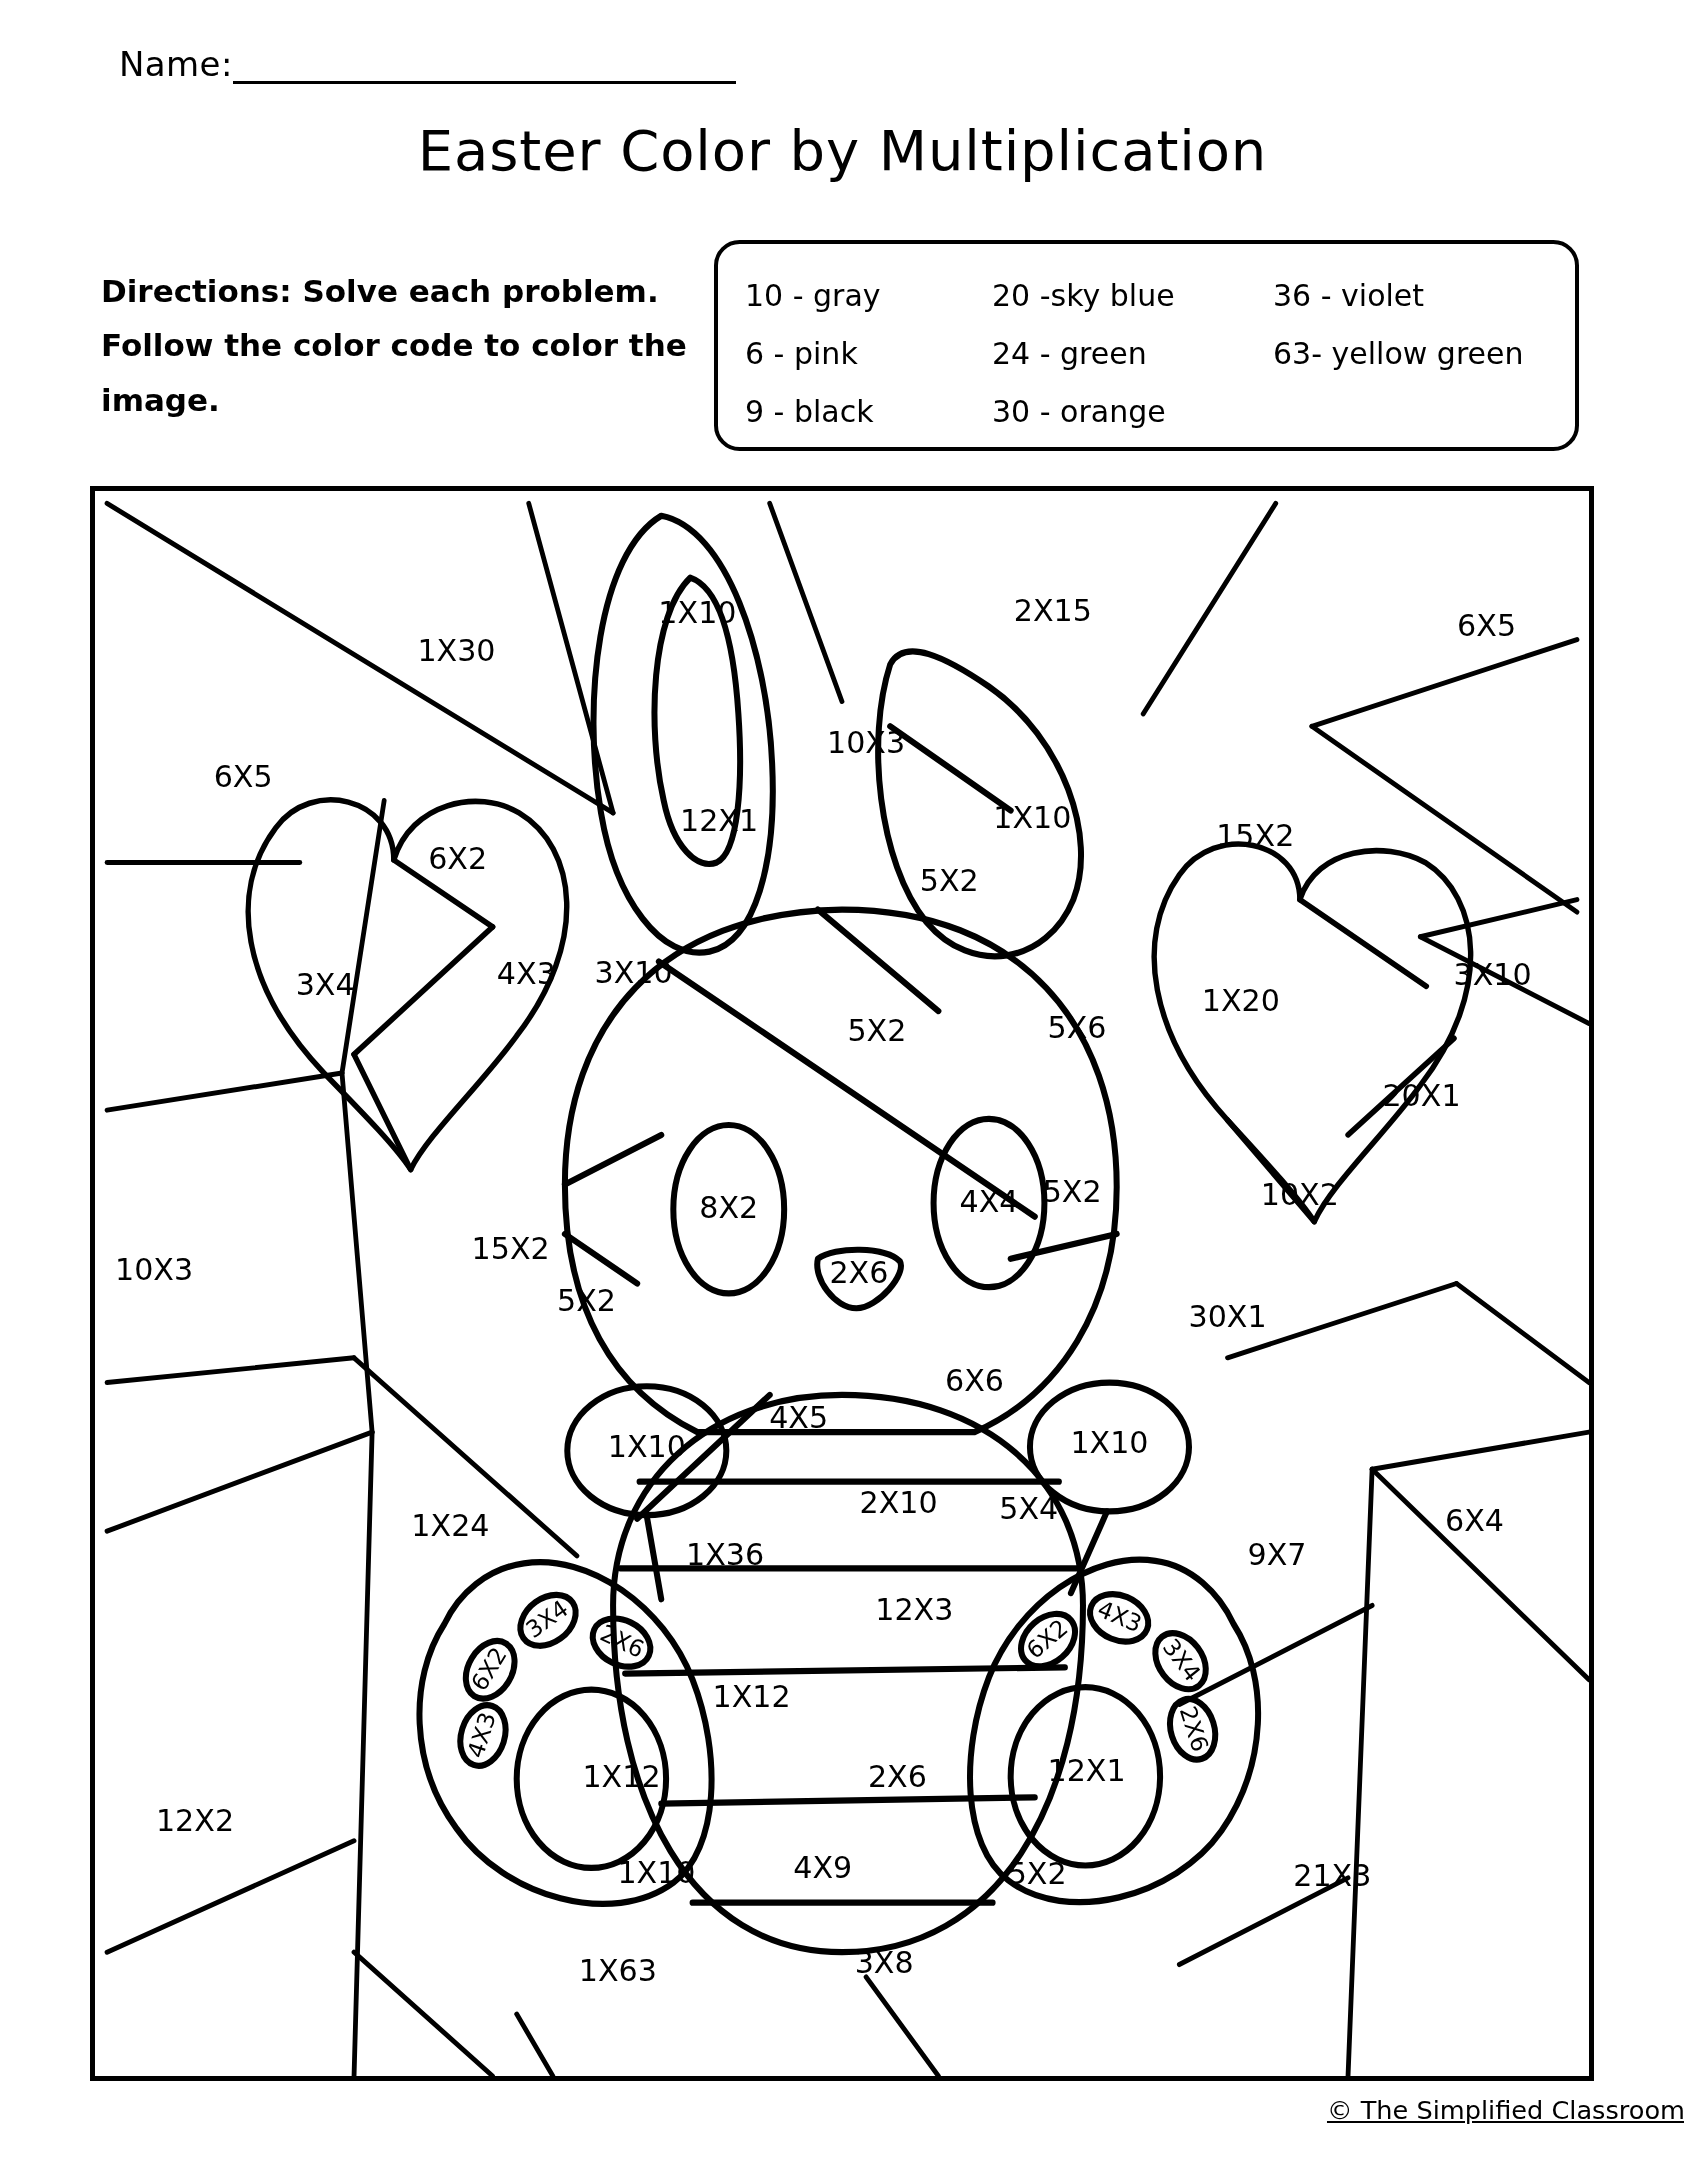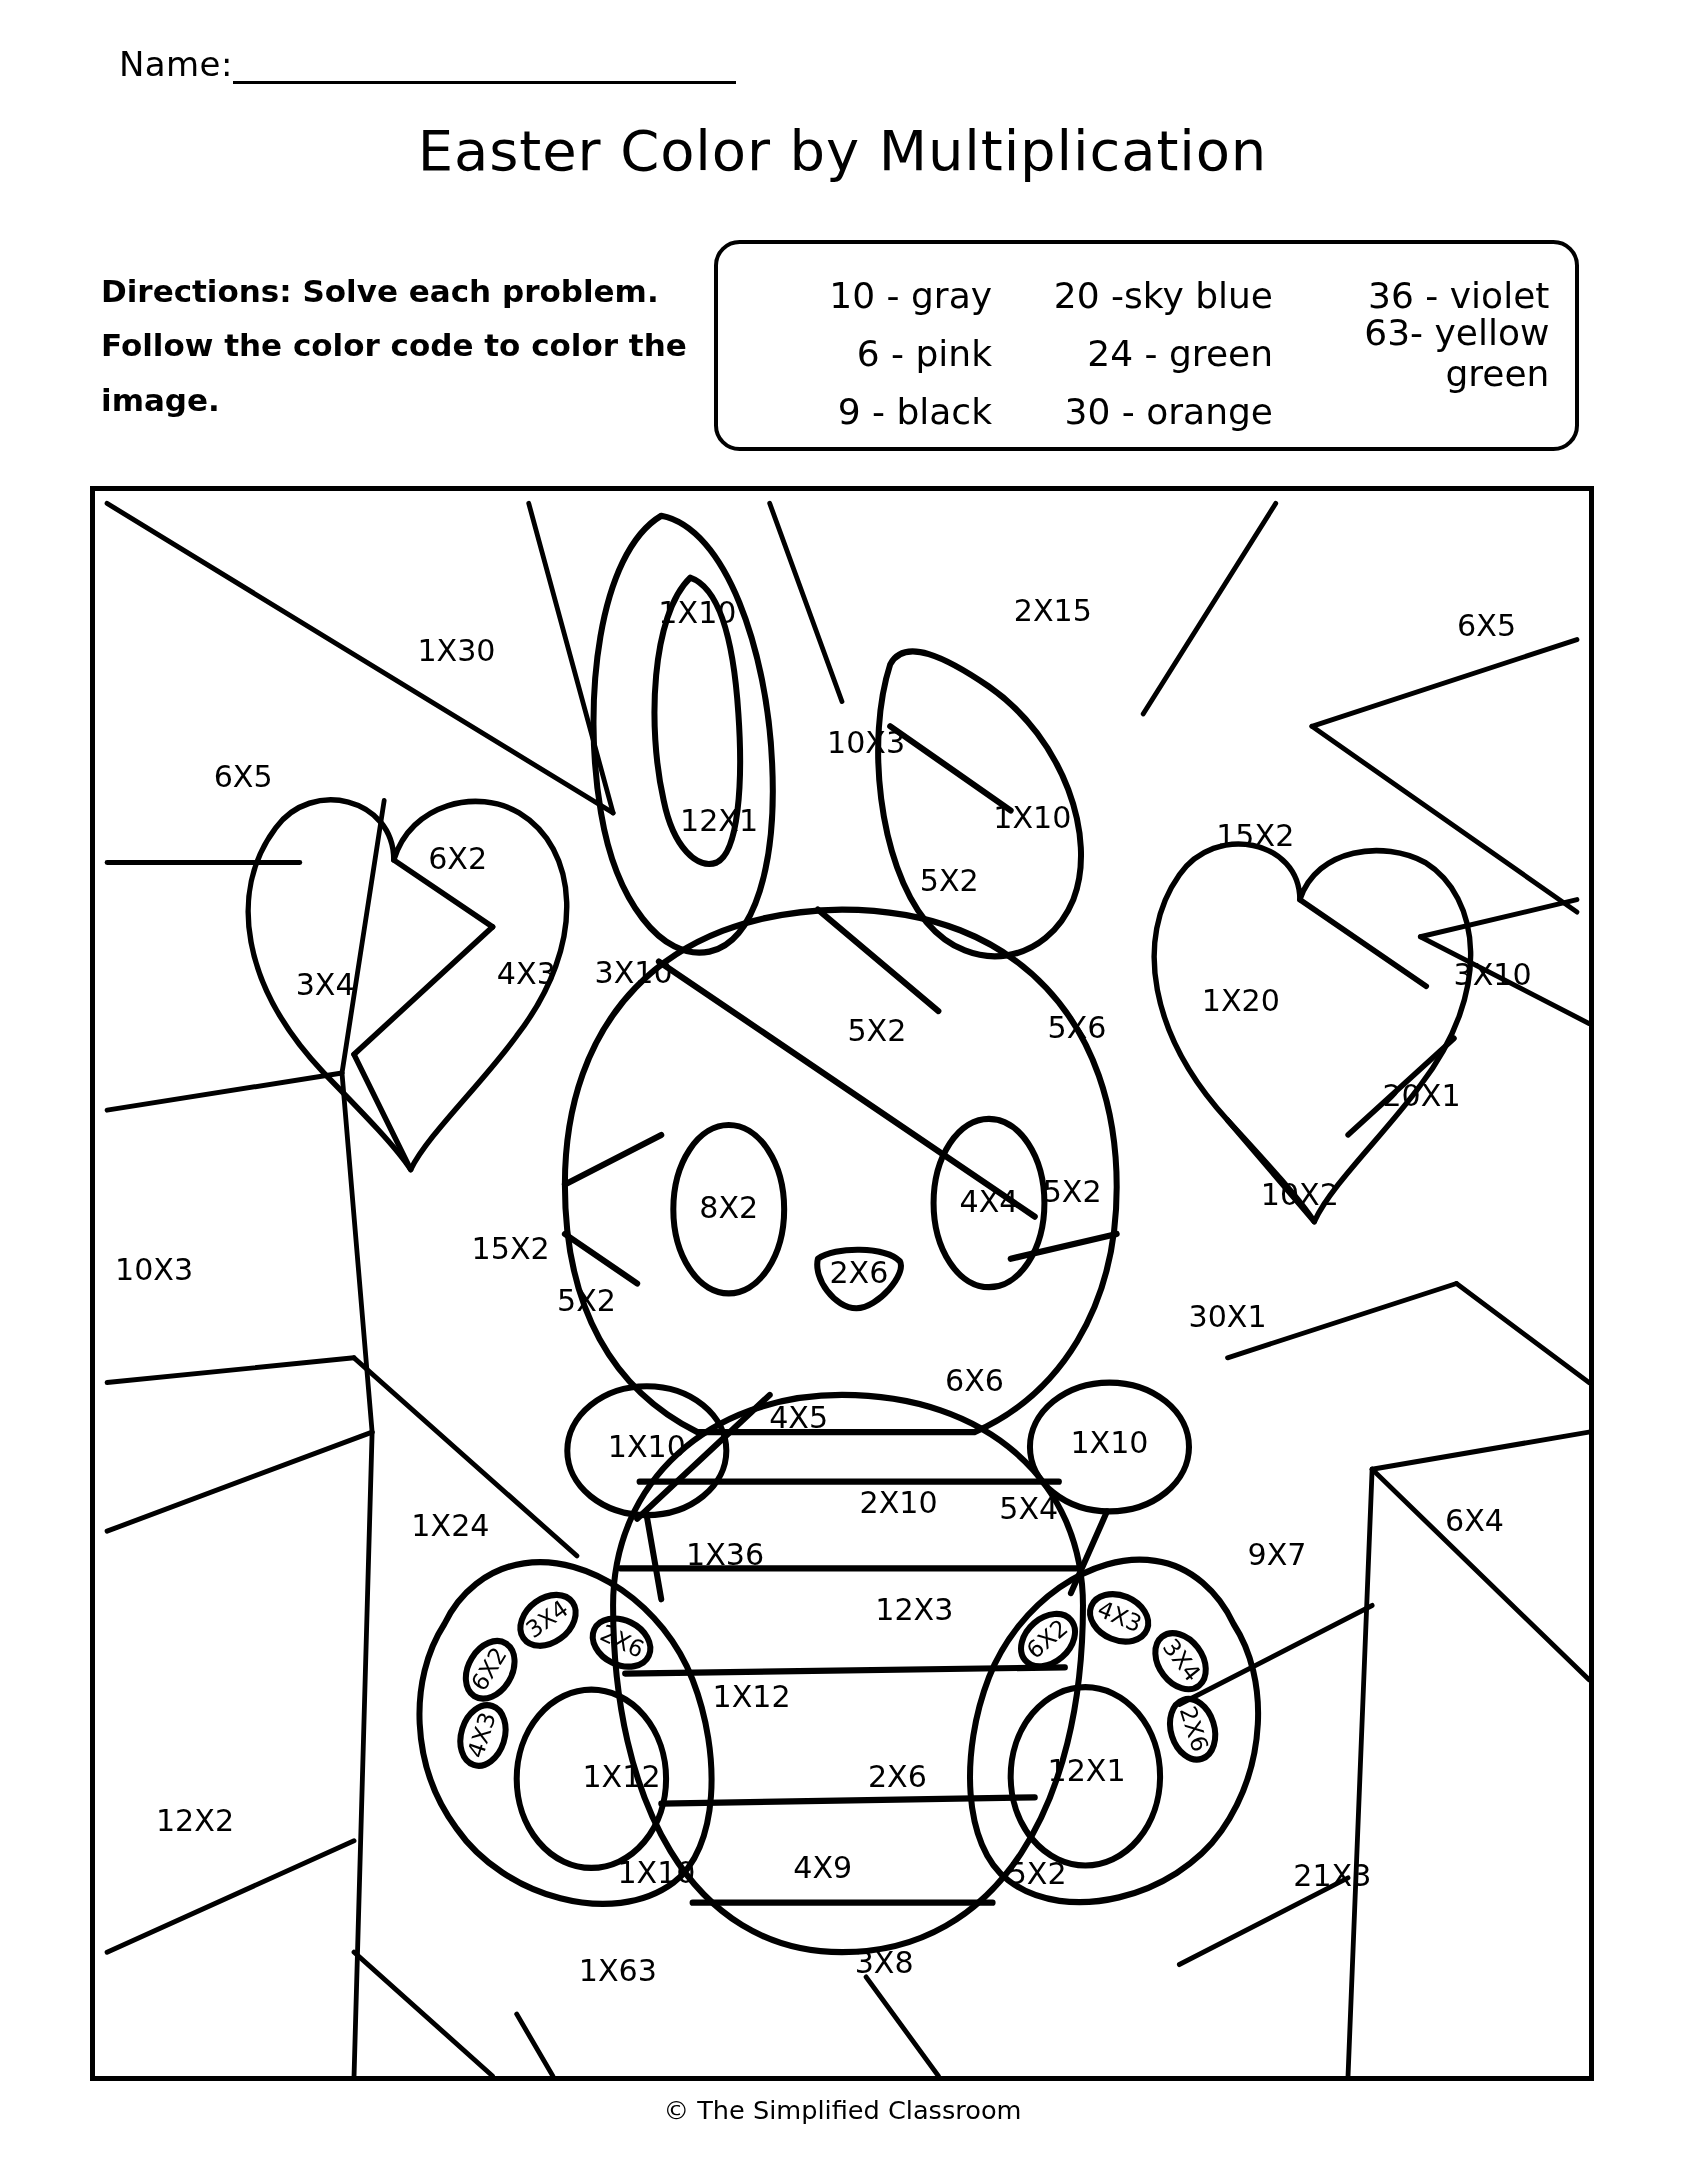--- a/index.html
+++ b/index.html
@@ -74,22 +74,21 @@
     border: 4.3px solid #000;
     border-radius: 25.6px;
     box-sizing: border-box;
     padding: 22px 25.6px 0 27px;
   }
   .keygrid {
     display: grid;
     grid-template-columns: 247px 281px auto;
     grid-auto-rows: 58px;
     align-items: center;
-    font-size: 36px;
-    text-align: right;
+    font-size: 30px;
   }
 
   
   .frame {
     position: absolute;
     left: 90px;
     top: 486px;
     width: 1504px;
     height: 1595px;
     border: 5.1px solid #000;
@@ -116,22 +115,23 @@
     text-anchor: middle;
     dominant-baseline: middle;
   }
 
   
   .footer {
     position: absolute;
     left: 0;
     right: 0;
     top: 2095px;
-    text-align: center;
+    text-align: right;
     font-size: 25.6px;
+    text-decoration: underline;
   }
 </style>
 </head>
 <body>
 
 <div class="page">
 
   <div class="name-row">
     <span class="name-label">Name:</span>
     <span class="name-blank"></span>

